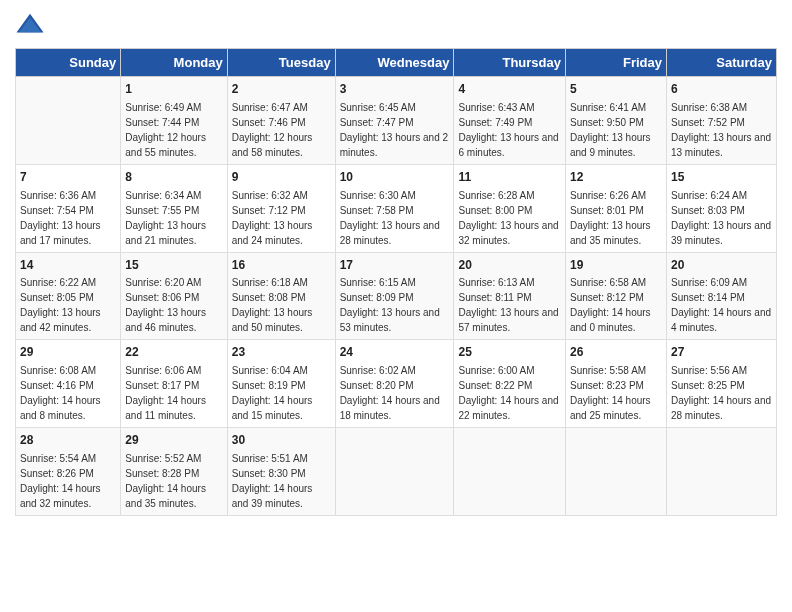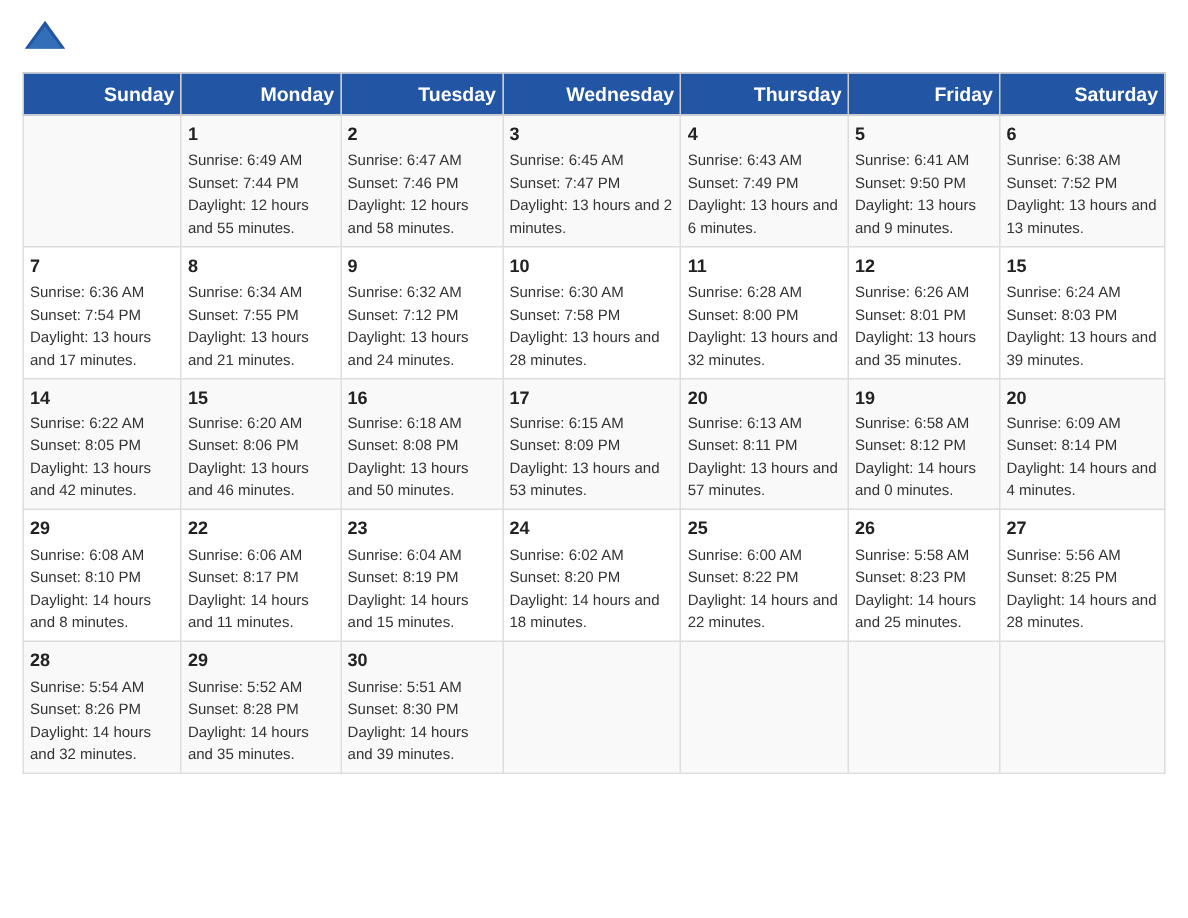--- a/index.html
+++ b/index.html
@@ -138,21 +138,21 @@
         <tr>
           <td><span class="day-num">14</span><span class="day-info">Sunrise: 6:22 AM</span><br><span class="day-info">Sunset: 8:05 PM</span><br><span class="day-info">Daylight: 13 hours and 42 minutes.</span></td>
           <td><span class="day-num">15</span><span class="day-info">Sunrise: 6:20 AM</span><br><span class="day-info">Sunset: 8:06 PM</span><br><span class="day-info">Daylight: 13 hours and 46 minutes.</span></td>
           <td><span class="day-num">16</span><span class="day-info">Sunrise: 6:18 AM</span><br><span class="day-info">Sunset: 8:08 PM</span><br><span class="day-info">Daylight: 13 hours and 50 minutes.</span></td>
           <td><span class="day-num">17</span><span class="day-info">Sunrise: 6:15 AM</span><br><span class="day-info">Sunset: 8:09 PM</span><br><span class="day-info">Daylight: 13 hours and 53 minutes.</span></td>
           <td><span class="day-num">20</span><span class="day-info">Sunrise: 6:13 AM</span><br><span class="day-info">Sunset: 8:11 PM</span><br><span class="day-info">Daylight: 13 hours and 57 minutes.</span></td>
           <td><span class="day-num">19</span><span class="day-info">Sunrise: 6:58 AM</span><br><span class="day-info">Sunset: 8:12 PM</span><br><span class="day-info">Daylight: 14 hours and 0 minutes.</span></td>
           <td><span class="day-num">20</span><span class="day-info">Sunrise: 6:09 AM</span><br><span class="day-info">Sunset: 8:14 PM</span><br><span class="day-info">Daylight: 14 hours and 4 minutes.</span></td>
         </tr>
         <tr>
-          <td><span class="day-num">29</span><span class="day-info">Sunrise: 6:08 AM</span><br><span class="day-info">Sunset: 8:10 PM</span><br><span class="day-info">Daylight: 14 hours and 8 minutes.</span></td>
+          <td><span class="day-num">29</span><span class="day-info">Sunrise: 6:08 AM</span><br><span class="day-info">Sunset: 4:16 PM</span><br><span class="day-info">Daylight: 14 hours and 8 minutes.</span></td>
           <td><span class="day-num">22</span><span class="day-info">Sunrise: 6:06 AM</span><br><span class="day-info">Sunset: 8:17 PM</span><br><span class="day-info">Daylight: 14 hours and 11 minutes.</span></td>
           <td><span class="day-num">23</span><span class="day-info">Sunrise: 6:04 AM</span><br><span class="day-info">Sunset: 8:19 PM</span><br><span class="day-info">Daylight: 14 hours and 15 minutes.</span></td>
           <td><span class="day-num">24</span><span class="day-info">Sunrise: 6:02 AM</span><br><span class="day-info">Sunset: 8:20 PM</span><br><span class="day-info">Daylight: 14 hours and 18 minutes.</span></td>
           <td><span class="day-num">25</span><span class="day-info">Sunrise: 6:00 AM</span><br><span class="day-info">Sunset: 8:22 PM</span><br><span class="day-info">Daylight: 14 hours and 22 minutes.</span></td>
           <td><span class="day-num">26</span><span class="day-info">Sunrise: 5:58 AM</span><br><span class="day-info">Sunset: 8:23 PM</span><br><span class="day-info">Daylight: 14 hours and 25 minutes.</span></td>
           <td><span class="day-num">27</span><span class="day-info">Sunrise: 5:56 AM</span><br><span class="day-info">Sunset: 8:25 PM</span><br><span class="day-info">Daylight: 14 hours and 28 minutes.</span></td>
         </tr>
         <tr>
           <td><span class="day-num">28</span><span class="day-info">Sunrise: 5:54 AM</span><br><span class="day-info">Sunset: 8:26 PM</span><br><span class="day-info">Daylight: 14 hours and 32 minutes.</span></td>
           <td><span class="day-num">29</span><span class="day-info">Sunrise: 5:52 AM</span><br><span class="day-info">Sunset: 8:28 PM</span><br><span class="day-info">Daylight: 14 hours and 35 minutes.</span></td>

